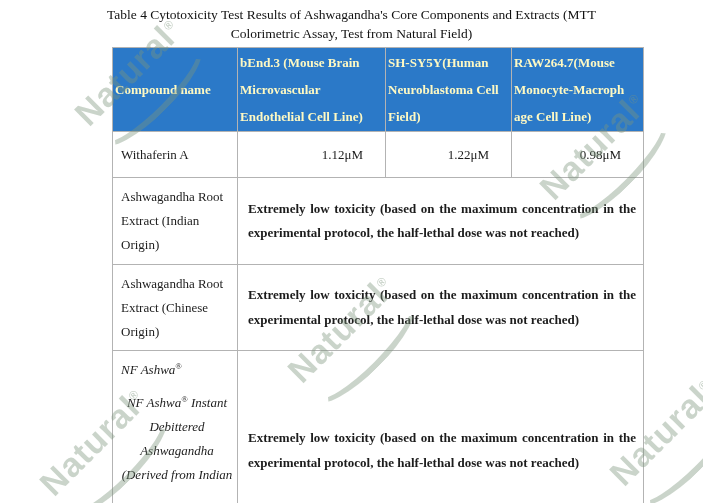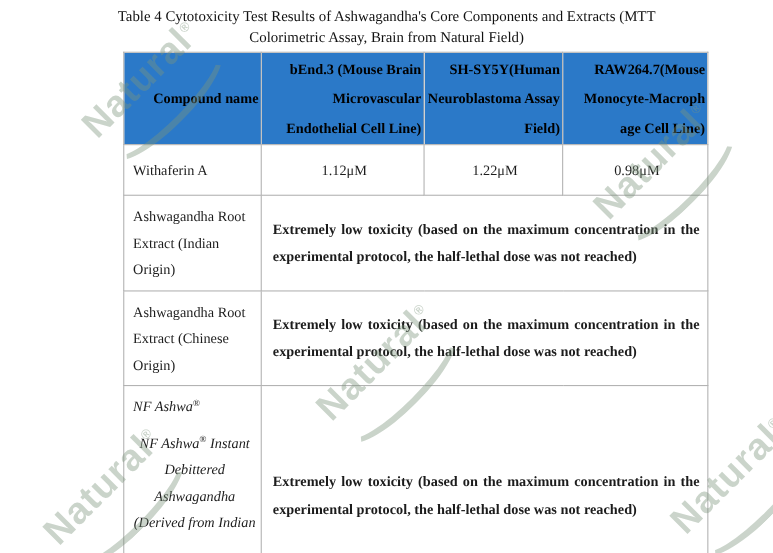--- a/index.html
+++ b/index.html
@@ -16,33 +16,33 @@
   }
 
   table.ctable {
     position:absolute; left:112px; top:47px; width:531px;
     border-collapse:collapse; table-layout:fixed;
     font-size:13px; z-index:1; background:transparent;
   }
   .ctable td, .ctable th { border:1px solid #b3b3b3; overflow:hidden; }
 
   .ctable th {
-    background:#2b79c8; color:#000000; font-weight:bold;
-    text-align:right; vertical-align:middle; padding:0 2px; font-size:13px;
+    background:#2b79c8; color:#fef9c3; font-weight:bold;
+    text-align:left; vertical-align:middle; padding:0 2px; font-size:13px;
   }
   .hl { display:block; line-height:27px; }
   .hl:empty { display:none; }
 
   .c1 { padding:2px 4px 2px 8px; line-height:24px; vertical-align:middle; text-align:left; }
   .c1-top { vertical-align:top; padding-top:7px; }
   .c1 p { margin:0 0 9px 0;font-style:italic; }
   .c1 p:last-child { margin-bottom:0;text-align:center; }
   sup.reg { font-size:8.5px; vertical-align:super; line-height:0; }
 
-  .val { padding:0 4px 0 7px; vertical-align:middle; text-align:center; }
+  .val { padding:0 22px 0 7px; vertical-align:middle; text-align:right; }
 
   .merged {
     padding:0 7px 0 10px; line-height:24.5px; vertical-align:middle;
     text-align:justify; text-align-last:left;font-weight:bold;
   }
 
   
   .wm {
     position:absolute; width:170px; z-index:2; pointer-events:none;
     transform:rotate(-45deg); color:#7d957d; opacity:0.40; text-align:center;
@@ -58,21 +58,21 @@
     border-radius:50%;
   }
 </style>
 </head>
 <body>
 
 <div class="page">
 
   <div class="doc-title">
     <div>Table 4 Cytotoxicity Test Results of Ashwagandha's Core Components and Extracts (MTT</div>
-    <div>Colorimetric Assay, Brain from Natural Field)</div>
+    <div>Colorimetric Assay, Test from Natural Field)</div>
   </div>
 
   <table class="ctable">
     <colgroup>
       <col style="width:125px">
         <col style="width:148px">
         <col style="width:126px">
         <col style="width:132px">
     </colgroup>
     <tbody>
@@ -81,21 +81,21 @@
         <span class="hl">Compound name</span>
 
       </th>
       <th>
         <span class="hl">bEnd.3 (Mouse Brain</span>
         <span class="hl">Microvascular</span>
         <span class="hl">Endothelial Cell Line)</span>
       </th>
       <th>
         <span class="hl">SH-SY5Y(Human</span>
-        <span class="hl">Neuroblastoma Assay</span>
+        <span class="hl">Neuroblastoma Cell</span>
         <span class="hl">Field)</span>
       </th>
       <th>
         <span class="hl">RAW264.7(Mouse</span>
         <span class="hl">Monocyte-Macroph</span>
         <span class="hl">age Cell Line)</span>
       </th>
     </tr>
 
     <tr style="height:46px">

